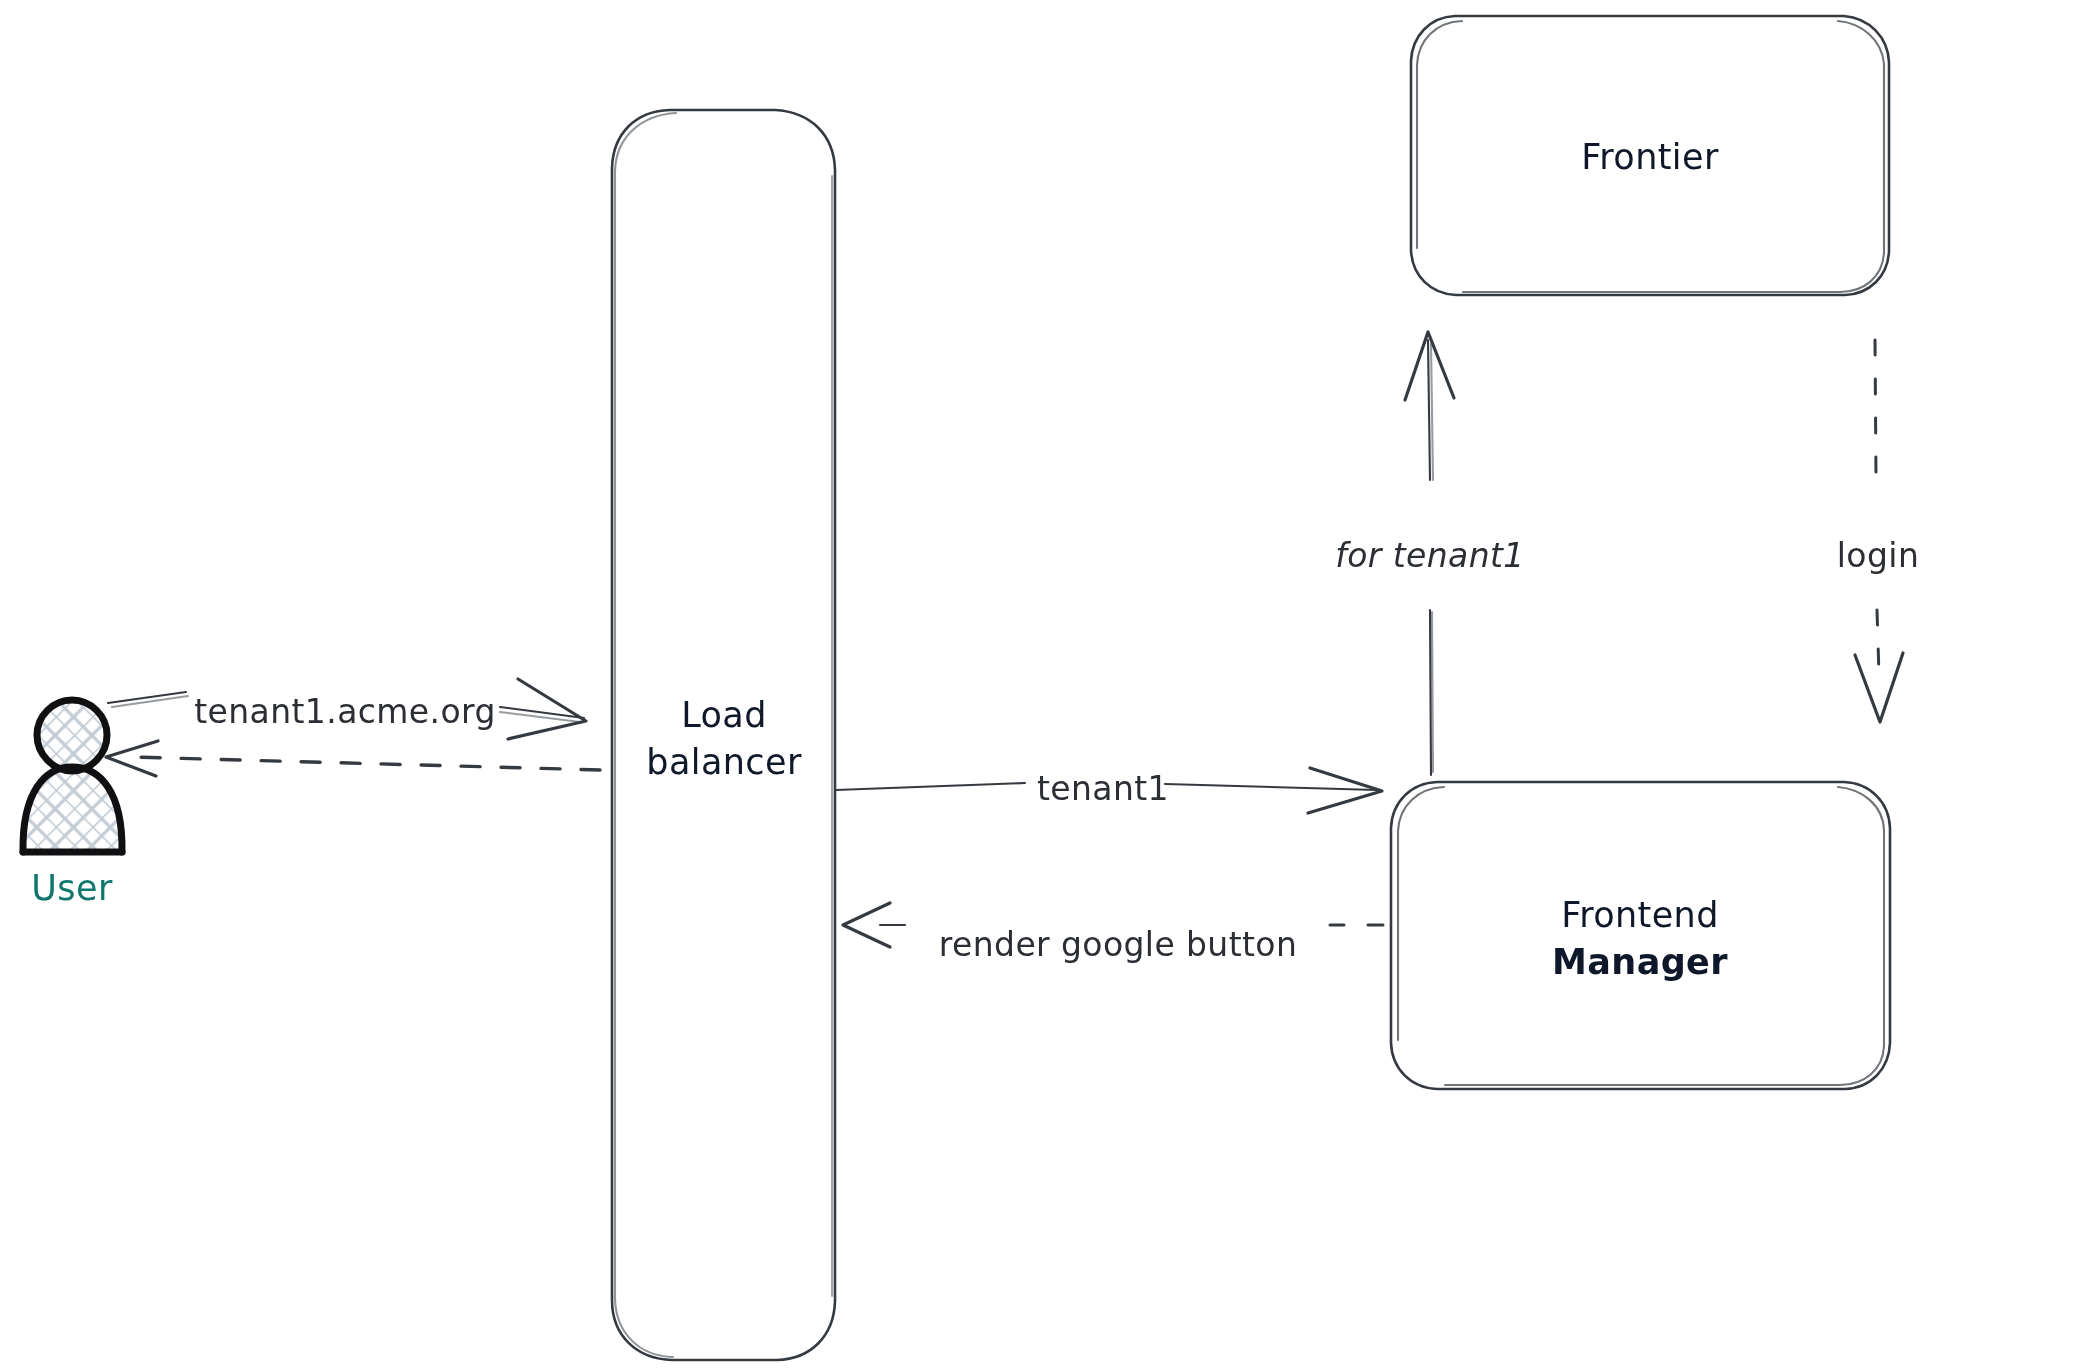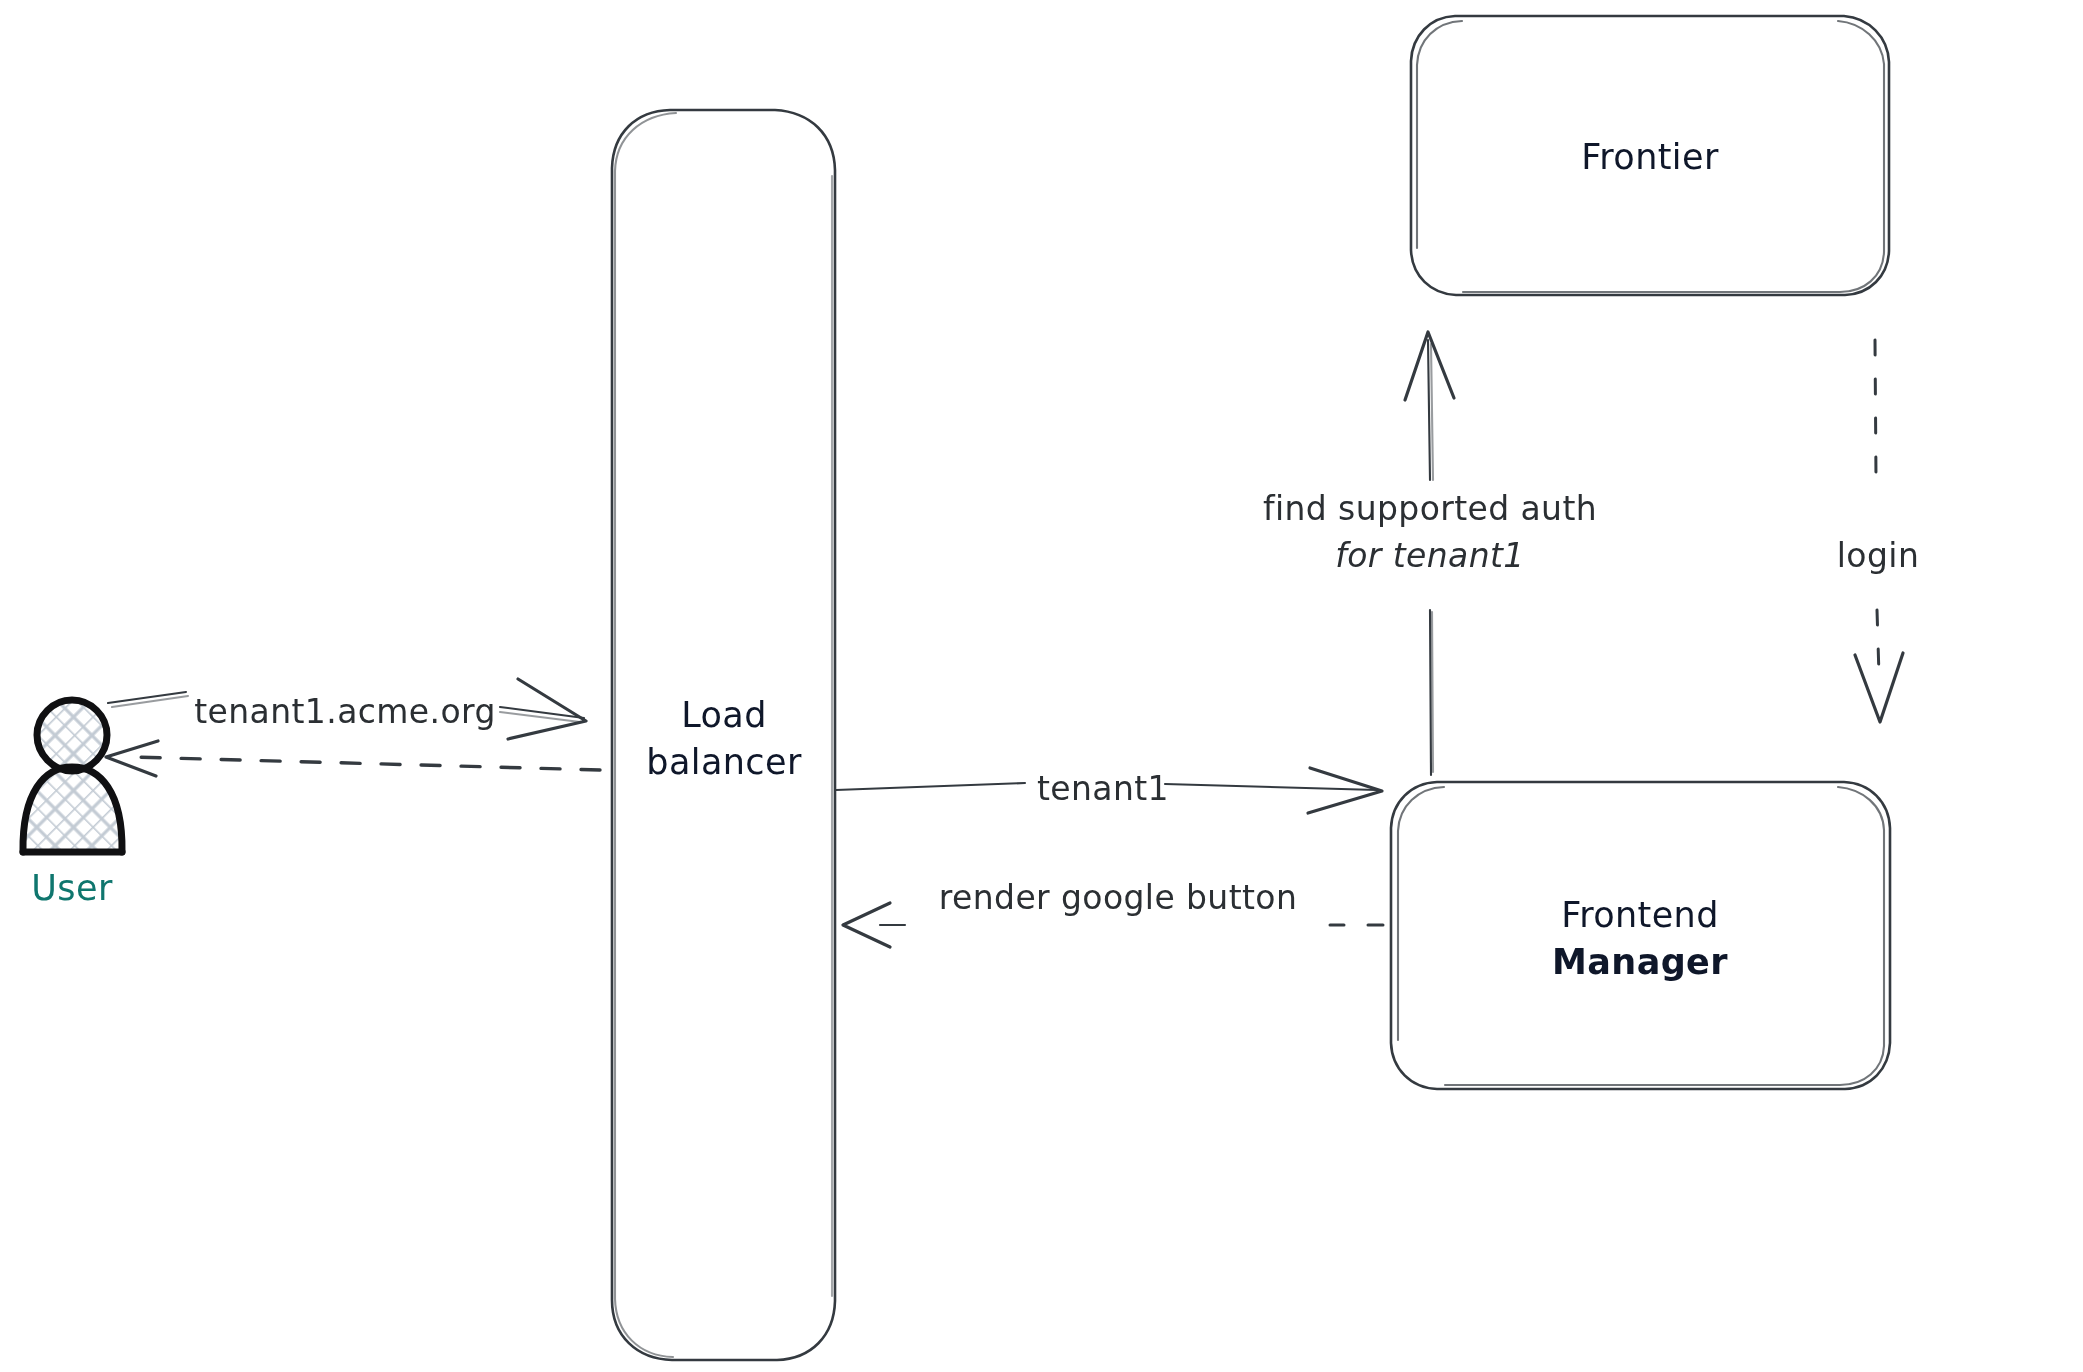--- a/index.html
+++ b/index.html
@@ -235,20 +235,19 @@
 
   <div class="label-text node-label centered" style="left:1650px; top:157px;">Frontier</div>
 
   <div class="label-text node-label centered" style="left:1640px; top:915px;">Frontend</div>
   <div class="label-text node-label centered" style="left:1640px; top:962px;font-weight:bold;">Manager</div>
 
   <div class="label-text edge-label centered" style="left:345px; top:712px;">tenant1.acme.org</div>
 
   <div class="label-text edge-label centered" style="left:1103px; top:789px;">tenant1</div>
 
-  <div class="label-text edge-label centered" style="left:1118px; top:898px;text-align:right;">render google button</div>
-
-  <div class="label-text edge-label centered" style="left:1430px; top:509px;">find supported auth</div>
+  <div class="label-text edge-label centered" style="left:1118px; top:945px;text-align:right;">render google button</div>
+
   <div class="label-text edge-label centered" style="left:1430px; top:556px;font-style:italic;">for tenant1</div>
 
   <div class="label-text edge-label centered" style="left:1878px; top:556px;">login</div>
 
 </div>
 
 </body></html>

